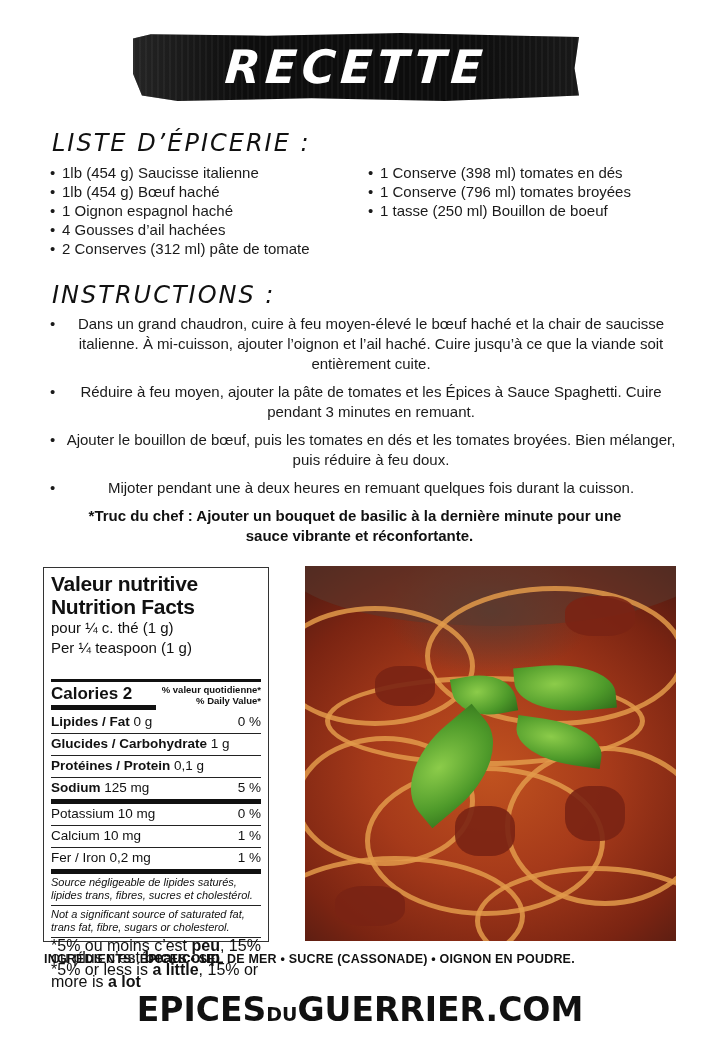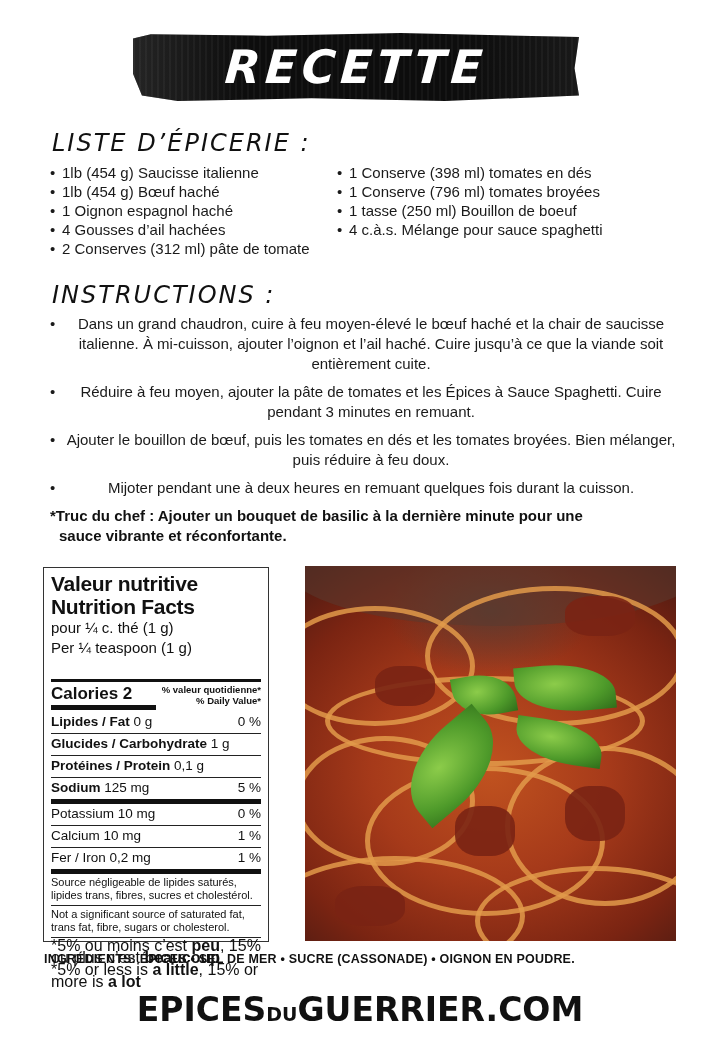--- a/index.html
+++ b/index.html
@@ -27,46 +27,46 @@
       position: absolute; font-family: "DejaVu Sans", sans-serif; font-style: italic; font-size: 24px;
       letter-spacing: 2px; color: #111; font-weight: normal;
     }
     .heading-grocery { left: 52px; top: 129px; }
     .heading-instructions { left: 52px; top: 281px; }
 
     ul.bullets { list-style: none; position: absolute; font-size: 15px; line-height: 19px; color: #1a1a1a; }
     ul.bullets li { padding-left: 12px; position: relative; white-space: nowrap; }
     ul.bullets li::before { content: "•"; position: absolute; left: 0; top: 0; }
     .grocery-left { left: 50px; top: 163px; }
-    .grocery-right { left: 337px; top: 163px; }
+    .grocery-right { left: 368px; top: 163px; }
 
     .instructions { position: absolute; left: 50px; top: 314px; width: 630px; font-size: 15px; line-height: 20px; color: #1a1a1a; }
     .instr-item { position: relative; padding-left: 12px; margin-bottom: 8px; text-align: center; }
     .instr-item::before { content: "•"; position: absolute; left: 0; top: 0; }
 
-    .chef-tip { position: absolute; left: 50px; top: 506px; width: 610px; font-size: 15px; line-height: 20px; font-weight: bold; color: #111; }
+    .chef-tip { position: absolute; left: 50px; top: 506px; width: 610px; font-size: 15px; line-height: 20px; font-weight: bold; color: #111; text-align: center; }
     .chef-tip .line2 { padding-left: 9px; display: block; }
 
     
     .nutrition {
       position: absolute; left: 43px; top: 567px; width: 226px; height: 375px;
       border: 1px solid #333; padding: 4px 7px 0 7px; font-family: "Liberation Sans", sans-serif; color: #111;
     }
     .nf-title { font-size: 21px; font-weight: bold; line-height: 23px; letter-spacing: -0.3px; }
     .nf-serving { font-size: 15px; line-height: 20px; }
     .rule-thin { border-top: 1px solid #222; }
     .rule-mid { border-top: 3px solid #111; }
     .rule-thick { border-top: 5px solid #111; }
     .calories-row { display: flex; justify-content: space-between; align-items: flex-start; height: 28px; padding-top: 2px; }
     .calories { font-size: 17px; font-weight: bold; line-height: 20px; }
     .dv-header { font-size: 9.5px; font-weight: bold; text-align: right; line-height: 11px; }
     .cal-bar { width: 105px; height: 5px; background: #111; margin-top: -5px; margin-bottom: 2px; }
     .nf-row { display: flex; justify-content: space-between; font-size: 13.5px; line-height: 20px; height: 21px; }
     .nf-row b { font-weight: bold; }
-    .nf-note { font-size: 11px; line-height: 13px; padding: 2px 0 3px 0; }
+    .nf-note { font-size: 11px; line-height: 13px; padding: 2px 0 3px 0; font-style: italic; }
     .nf-foot { font-size: 16px; line-height: 12px; padding-top: 2px; }
 
     
     .photo {
       position: absolute; left: 305px; top: 566px; width: 371px; height: 375px; overflow: hidden;
       background:
         radial-gradient(ellipse 40% 25% at 50% 12%, rgba(90,60,50,0.9), rgba(0,0,0,0) 70%),
         radial-gradient(ellipse 80% 70% at 50% 55%, #c0521f 0%, #a63a1a 40%, #7a2412 75%, #4a1a12 100%);
     }
     .photo .bowl-rim { position: absolute; left: -20px; top: -60px; width: 420px; height: 120px; border-radius: 50%; background: #5a3a30; opacity: 0.55; }
@@ -95,21 +95,20 @@
   <li>1lb (454 g) Saucisse italienne</li>
   <li>1lb (454 g) Bœuf haché</li>
   <li>1 Oignon espagnol haché</li>
   <li>4 Gousses d’ail hachées</li>
   <li>2 Conserves (312 ml) pâte de tomate</li>
 </ul>
 <ul class="bullets grocery-right">
   <li>1 Conserve (398 ml) tomates en dés</li>
   <li>1 Conserve (796 ml) tomates broyées</li>
   <li>1 tasse (250 ml) Bouillon de boeuf</li>
-  <li>4 c.à.s. Mélange pour sauce spaghetti</li>
 </ul>
 
 <h2 class="section-heading heading-instructions">INSTRUCTIONS :</h2>
 
 <div class="instructions">
   <div class="instr-item">Dans un grand chaudron, cuire à feu moyen-élevé le bœuf haché et la chair de saucisse italienne. À mi-cuisson, ajouter l’oignon et l’ail haché. Cuire jusqu’à ce que la viande soit entièrement cuite.</div>
   <div class="instr-item">Réduire à feu moyen, ajouter la pâte de tomates et les Épices à Sauce Spaghetti. Cuire pendant 3 minutes en remuant.</div>
   <div class="instr-item">Ajouter le bouillon de bœuf, puis les tomates en dés et les tomates broyées. Bien mélanger, puis réduire à feu doux.</div>
   <div class="instr-item">Mijoter pendant une à deux heures en remuant quelques fois durant la cuisson.</div>
 </div>

